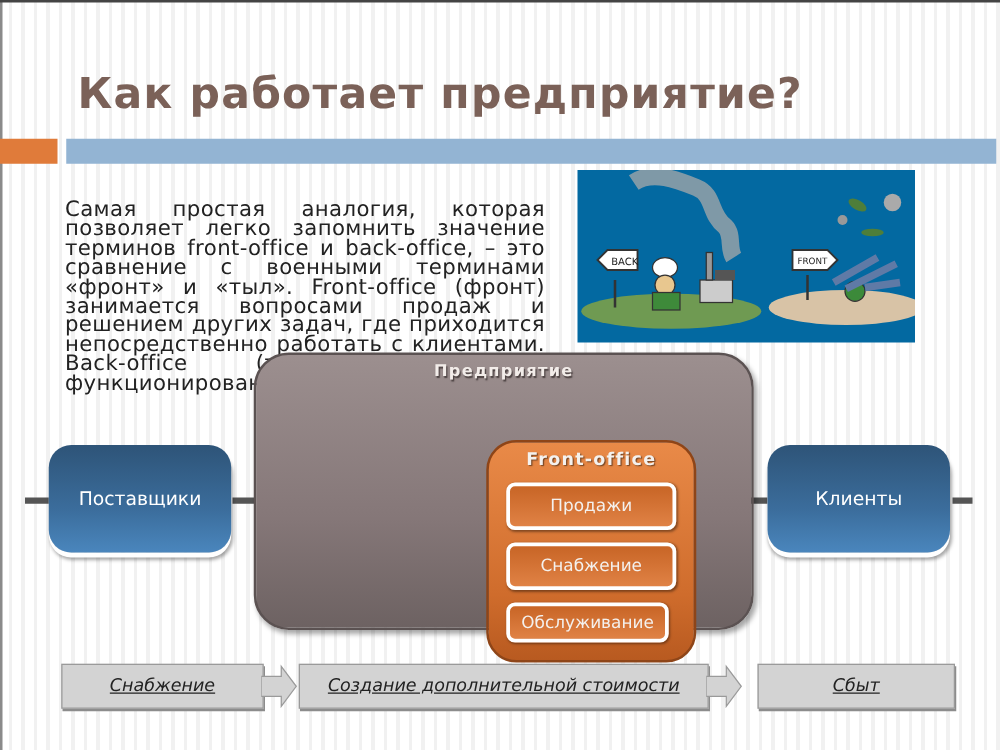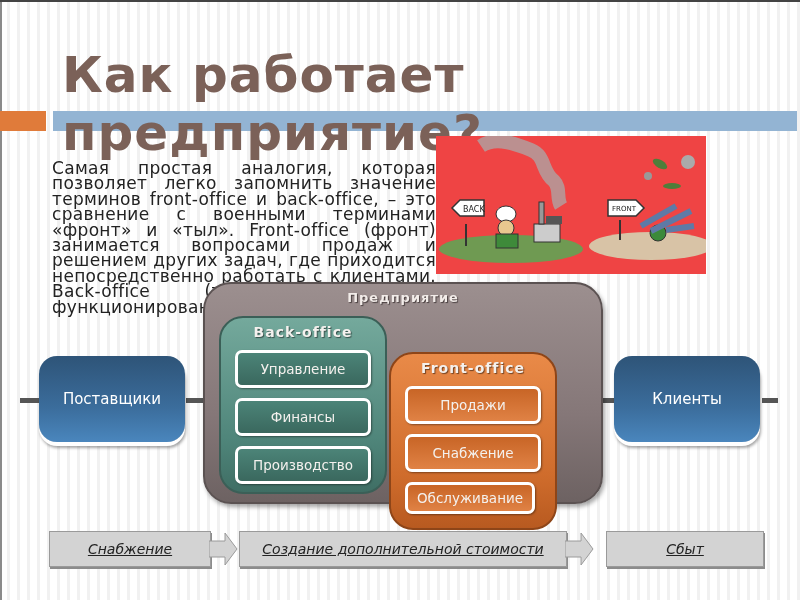--- a/index.html
+++ b/index.html
@@ -5,23 +5,23 @@
   html,body{margin:0;padding:0;}
   body{width:800px;height:600px;position:relative;overflow:hidden;
     background:#ffffff;
     background-image:repeating-linear-gradient(90deg,#ffffff 0px,#ffffff 7px,#f1f1f1 7px,#f1f1f1 10px);
     font-family:"DejaVu Sans",sans-serif;}
   .abs{position:absolute;}
   .left-rule{left:0;top:0;width:2px;height:600px;background:#8a8a8a;}
   .top-rule{left:0;top:0;width:800px;height:2px;background:#444;}
   .orange-mark{left:0;top:111px;width:46px;height:20px;background:#e07b3a;}
   .blue-bar{left:53px;top:111px;width:744px;height:20px;background:#93b4d3;}
-  .title{left:62px;top:46px;font-family:"DejaVu Sans",sans-serif;font-weight:bold;font-size:50px;line-height:58px;color:#7b6158;letter-spacing:1px;margin:0;}
+  .title{left:62px;top:46px;font-family:"DejaVu Sans",sans-serif;font-weight:bold;font-size:34px;line-height:58px;color:#7b6158;letter-spacing:1px;margin:0;}
   .body-text{left:52px;top:161px;width:384px;font-size:17px;line-height:15.4px;color:#222;text-align:justify;letter-spacing:0.3px;}
-  .cartoon{left:436px;top:136px;width:270px;height:138px;background:#ef4444;overflow:hidden;}
+  .cartoon{left:462px;top:136px;width:270px;height:138px;background:#0369a1;overflow:hidden;}
   
   .enterprise{left:203px;top:282px;width:396px;height:218px;border-radius:28px;
     background:linear-gradient(#9c8f8f,#857778 60%,#6d6262);border:2px solid #5b5252;box-shadow:2px 3px 4px rgba(0,0,0,.35);}
   .ent-title{left:0;right:0;top:6px;text-align:center;color:#f2ece9;font-weight:bold;font-size:13px;letter-spacing:1px;text-shadow:1px 1px 1px #4a4040;}
   .section{top:32px;width:164px;height:174px;border-radius:24px;}
   .back{left:14px;background:linear-gradient(#74a99c,#4f857a 70%,#3f6e64);border:2px solid #3b5f57;}
   .front{left:184px;background:linear-gradient(#e98a48,#cf6c2c 70%,#b85a20);border:2px solid #8e4518;margin-top:36px;}
   .sec-title{left:0;right:0;top:6px;text-align:center;color:#f4f1ee;font-weight:bold;font-size:14px;letter-spacing:1px;text-shadow:1px 1px 1px rgba(0,0,0,.5);}
   .item{left:14px;width:130px;height:32px;border:3px solid #fff;border-radius:7px;color:#f4f1ee;font-size:13.5px;
     display:flex;align-items:center;justify-content:center;text-align:center;line-height:15px;box-shadow:1px 1px 2px rgba(0,0,0,.4);}
@@ -92,26 +92,20 @@
 <div class="abs conn" style="left:186px;width:18px;"></div>
 <div class="abs conn" style="left:600px;width:14px;"></div>
 <div class="abs conn" style="left:762px;width:16px;"></div>
 
 <div class="abs side suppliers">Поставщики</div>
 <div class="abs side clients">Клиенты</div>
 
 <div class="abs enterprise">
   <div class="abs ent-title">Предприятие</div>
 
-  <div class="abs section back">
-    <div class="abs sec-title">Back-office</div>
-    <div class="abs item i0">Управление</div>
-    <div class="abs item i1">Финансы</div>
-    <div class="abs item i2">Производство</div>
-  </div>
 
   <div class="abs section front">
     <div class="abs sec-title">Front-office</div>
     <div class="abs item i0">Продажи</div>
     <div class="abs item i1">Снабжение</div>
     <div class="abs item i2" style="word-break:break-all;padding:0 4px;box-sizing:border-box;">Обслуживание</div>
   </div>
 </div>
 
 <div class="abs flow f1">Снабжение</div>

